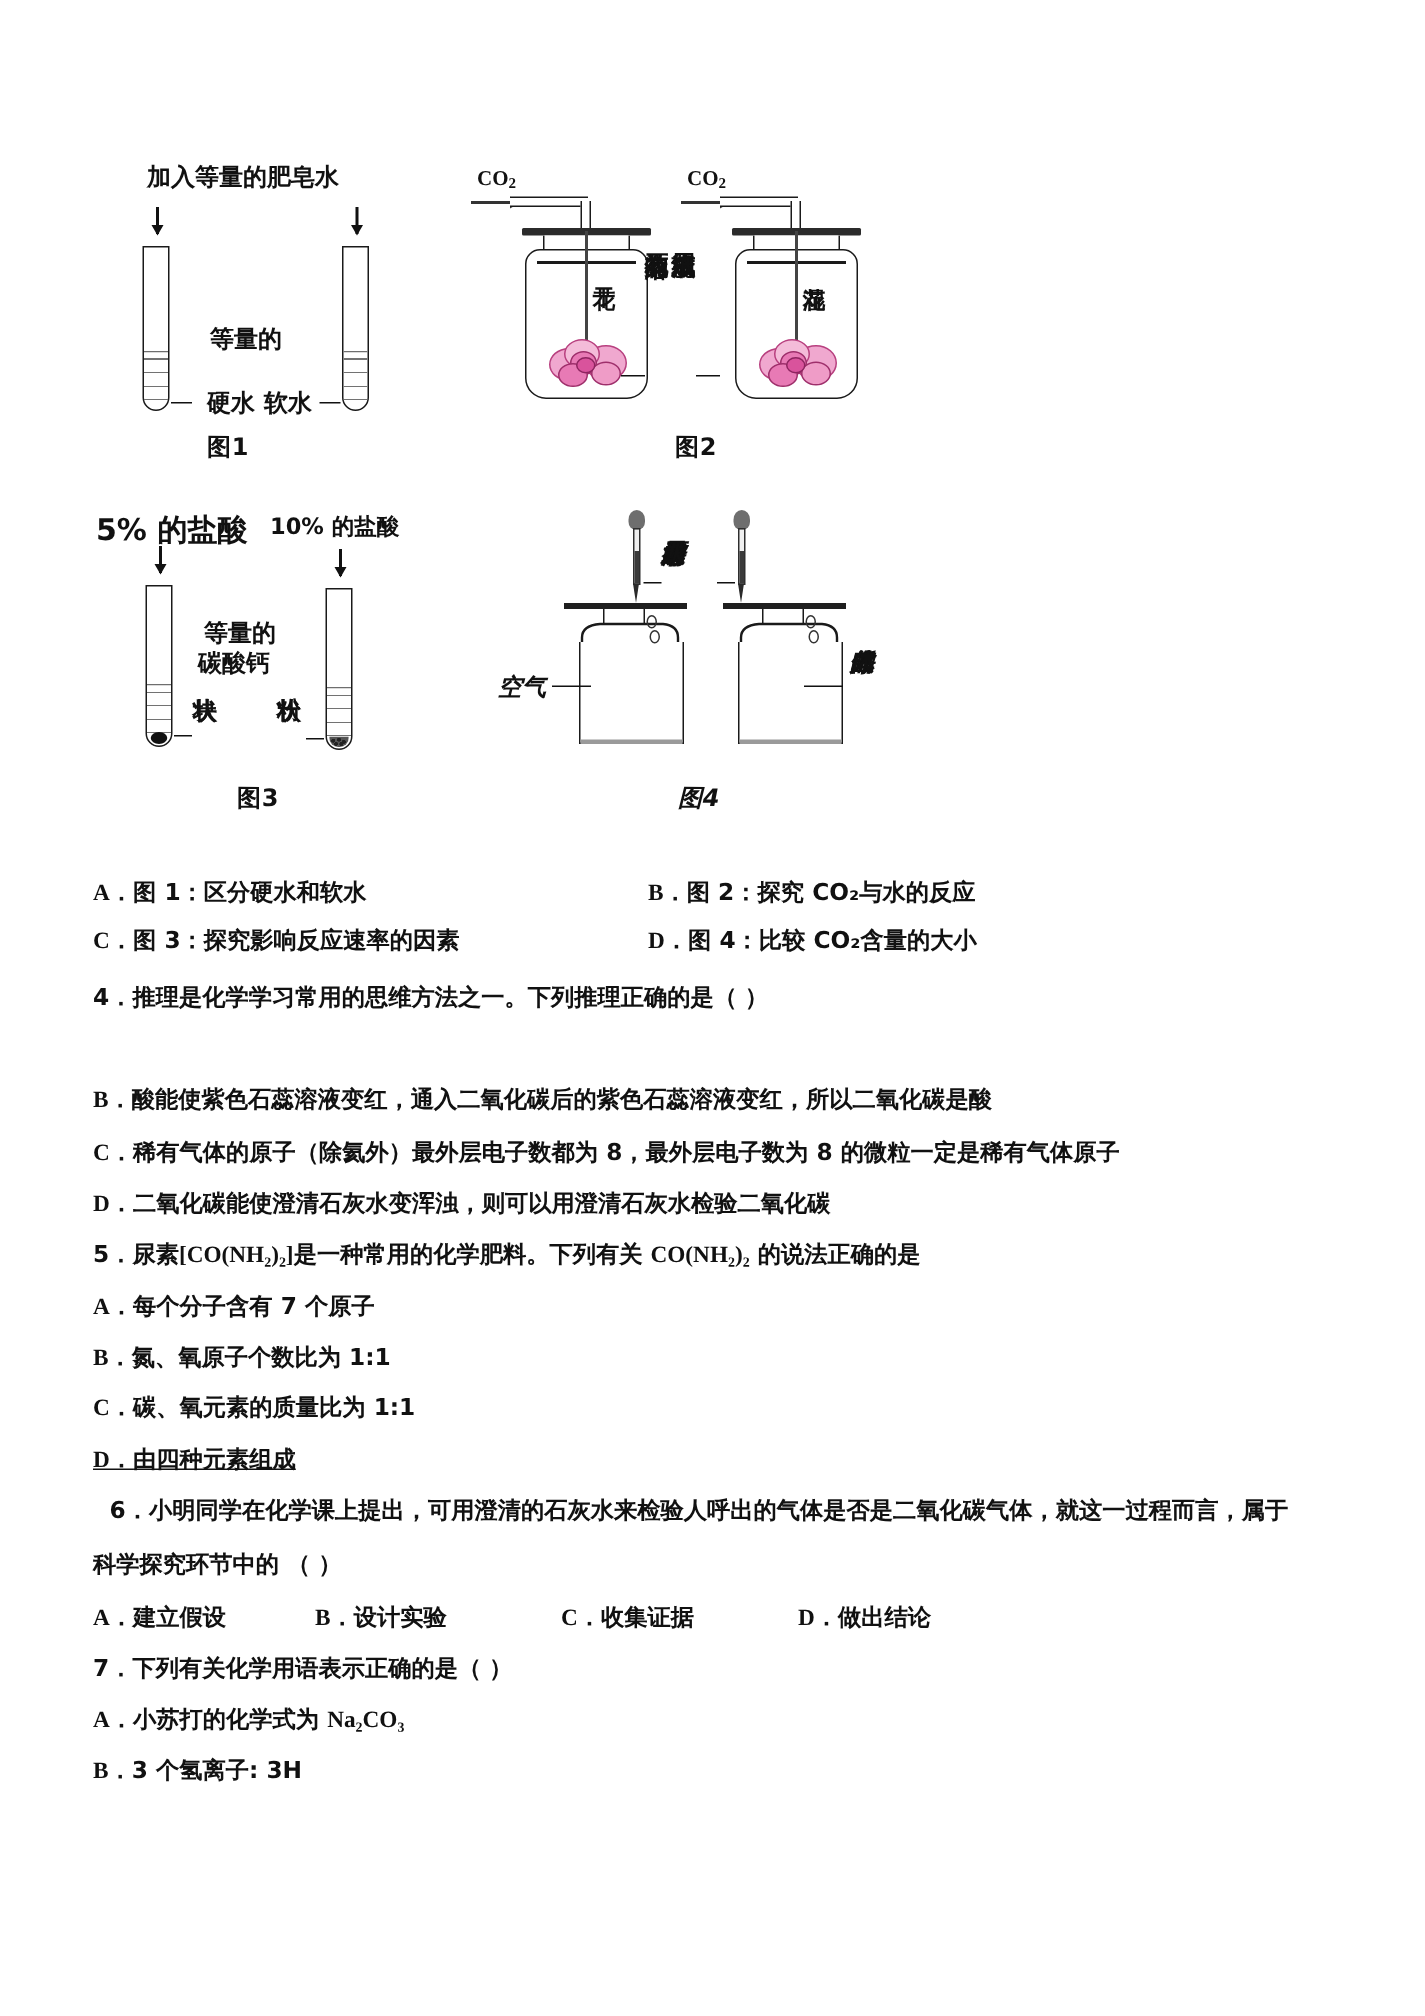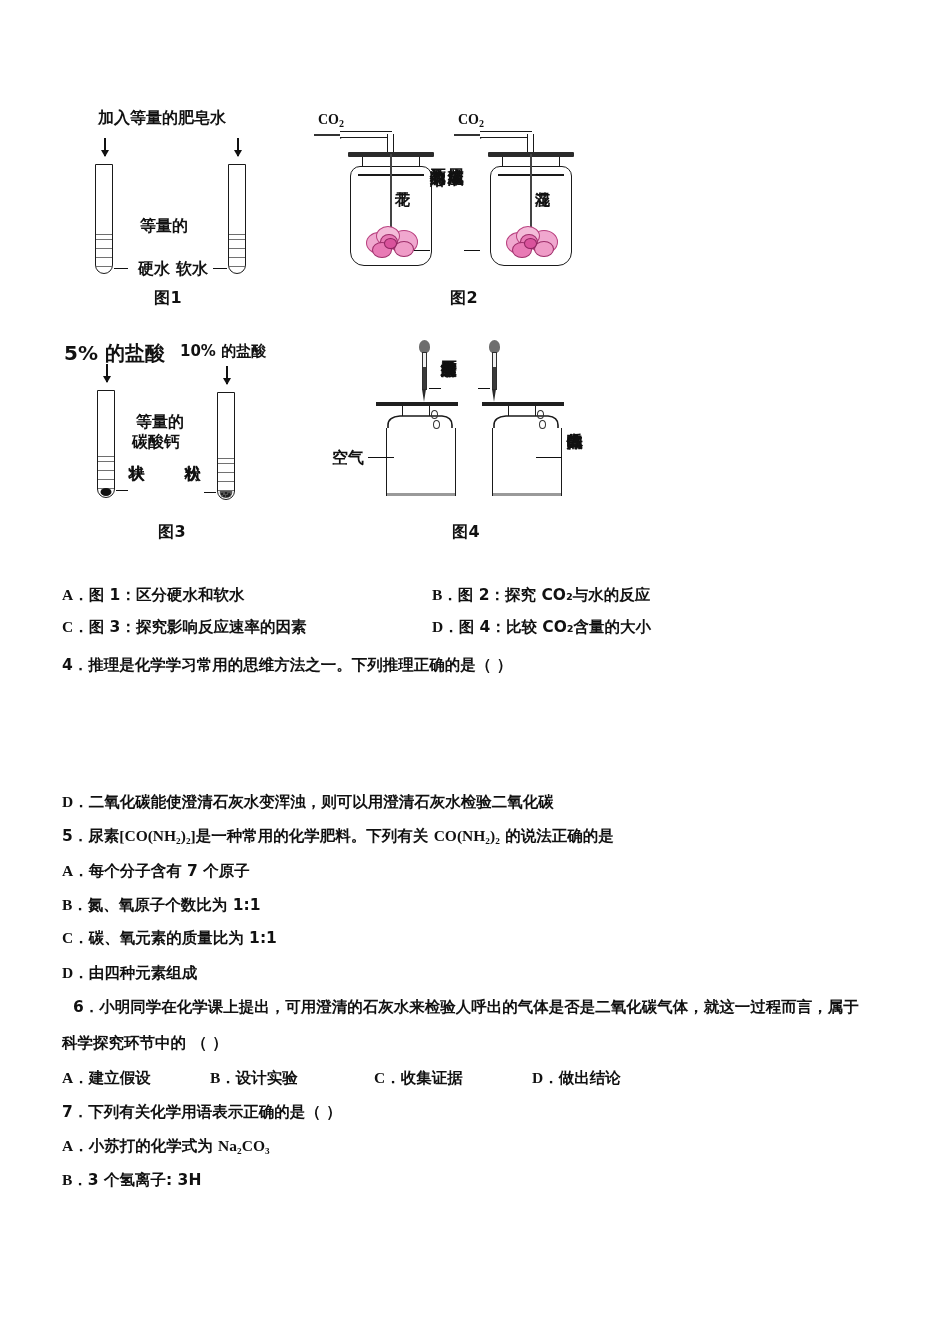--- a/index.html
+++ b/index.html
@@ -112,21 +112,21 @@
       </div>
 
       <div class="cn" style="position:absolute;left:78px;top:108px;font-size:16px;white-space:nowrap;">等量的</div>
 
       <div class="leader" style="left:52px;top:160px;width:14px;"></div>
       <div class="cn" style="position:absolute;left:66px;top:151px;font-size:16px;margin-left:10px;">硬水</div>
 
       <div class="cn" style="position:absolute;left:114px;top:151px;font-size:16px;">软水</div>
       <div class="leader" style="left:151px;top:160px;width:14px;"></div>
 
-      <div class="caption" style="left:92px;top:180px;text-align:right;">图1</div>
+      <div class="caption" style="left:76px;top:180px;text-align:right;">图1</div>
     </div>
 
     <div class="fig" style="left:310px;top:108px;width:290px;height:200px;">
 
       <div class="co2" style="left:8px;top:4px;">CO<sub>2</sub></div>
       <div class="arrowrt" style="left:4px;top:26px;width:26px;"></div>
       <div class="pipe" style="left:30px;top:23px;width:52px;"></div>
       <div class="pipev" style="left:77px;top:26px;height:20px;"></div>
 
       <div class="jarlid" style="left:38px;top:44px;width:86px;"></div>
@@ -199,21 +199,21 @@
 
       <div class="leader" style="left:58px;top:150px;width:12px;"></div>
       <div class="vtext" style="left:70px;top:112px;font-size:16px;">块状</div>
 
       <div class="vtext" style="left:126px;top:112px;font-size:16px;">粉状</div>
       <div class="leader" style="left:146px;top:152px;width:12px;"></div>
 
       <div class="caption" style="left:100px;top:182px;">图3</div>
     </div>
 
-    <div class="fig" style="left:330px;top:340px;width:290px;height:200px;">
+    <div class="fig" style="left:330px;top:340px;width:290px;height:200px;font-style:italic;">
 
       <div class="drop-bulb" style="left:89px;top:0px;"></div>
       <div class="drop-body" style="left:92px;top:12px;height:38px;"></div>
       <div class="drop-tip" style="left:92px;top:49px;"></div>
 
       <div class="drop-bulb" style="left:159px;top:0px;"></div>
       <div class="drop-body" style="left:162px;top:12px;height:38px;"></div>
       <div class="drop-tip" style="left:162px;top:49px;"></div>
 
       <div class="vtext" style="left:110px;top:8px;font-size:16px;height:92px;">等量的澄清石灰水</div>
@@ -259,37 +259,43 @@
       <span class="lead">B．</span><span>图 2：探究 CO₂与水的反应</span>
     </div>
     <div class="opt" style="left:0px;top:617px;">
       <span class="lead">C．</span><span>图 3：探究影响反应速率的因素</span>
     </div>
     <div class="opt" style="left:370px;top:617px;">
       <span class="lead">D．</span><span>图 4：比较 CO₂含量的大小</span>
     </div>
 
     <div class="opt" style="left:0px;top:655px;">4．推理是化学学习常用的思维方法之一。下列推理正确的是（  ）</div>
+    <div class="opt" style="left:0px;top:723px;">
+      <span class="lead">B．</span><span>酸能使紫色石蕊溶液变红，通入二氧化碳后的紫色石蕊溶液变红，所以二氧化碳是酸</span>
+    </div>
+    <div class="opt" style="left:0px;top:758px;">
+      <span class="lead">C．</span><span>稀有气体的原子（除氦外）最外层电子数都为 8，最外层电子数为 8 的微粒一定是稀有气体原子</span>
+    </div>
     <div class="opt" style="left:0px;top:792px;">
       <span class="lead">D．</span><span>二氧化碳能使澄清石灰水变浑浊，则可以用澄清石灰水检验二氧化碳</span>
     </div>
 
     <div class="opt" style="left:0px;top:826px;">
       <span>5．尿素</span><span class="mono-f">[CO(NH₂)₂]</span><span>是一种常用的化学肥料。下列有关 </span><span class="mono-f">CO(NH₂)₂</span><span> 的说法正确的是</span>
     </div>
     <div class="opt" style="left:0px;top:861px;">
       <span class="lead">A．</span><span>每个分子含有 7 个原子</span>
     </div>
     <div class="opt" style="left:0px;top:895px;">
       <span class="lead">B．</span><span>氮、氧原子个数比为 1:1</span>
     </div>
     <div class="opt" style="left:0px;top:928px;">
       <span class="lead">C．</span><span>碳、氧元素的质量比为 1:1</span>
     </div>
-    <div class="opt" style="left:0px;top:963px;">
+    <div class="opt" style="left:0px;top:963px;text-decoration:underline;">
       <span class="lead">D．</span><span>由四种元素组成</span>
     </div>
 
     <div class="opt" style="left:11px;top:997px;">6．小明同学在化学课上提出，可用澄清的石灰水来检验人呼出的气体是否是二氧化碳气体，就这一过程而言，属于</div>
     <div class="opt" style="left:0px;top:1033px;">科学探究环节中的  （  ）</div>
     <div class="opt" style="left:0px;top:1068px;">
       <span class="lead">A．</span><span>建立假设</span>
     </div>
     <div class="opt" style="left:148px;top:1068px;">
       <span class="lead">B．</span><span>设计实验</span>

